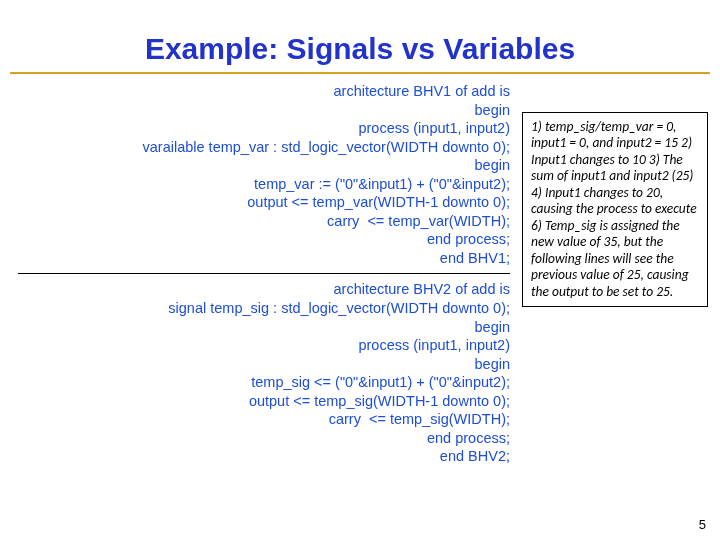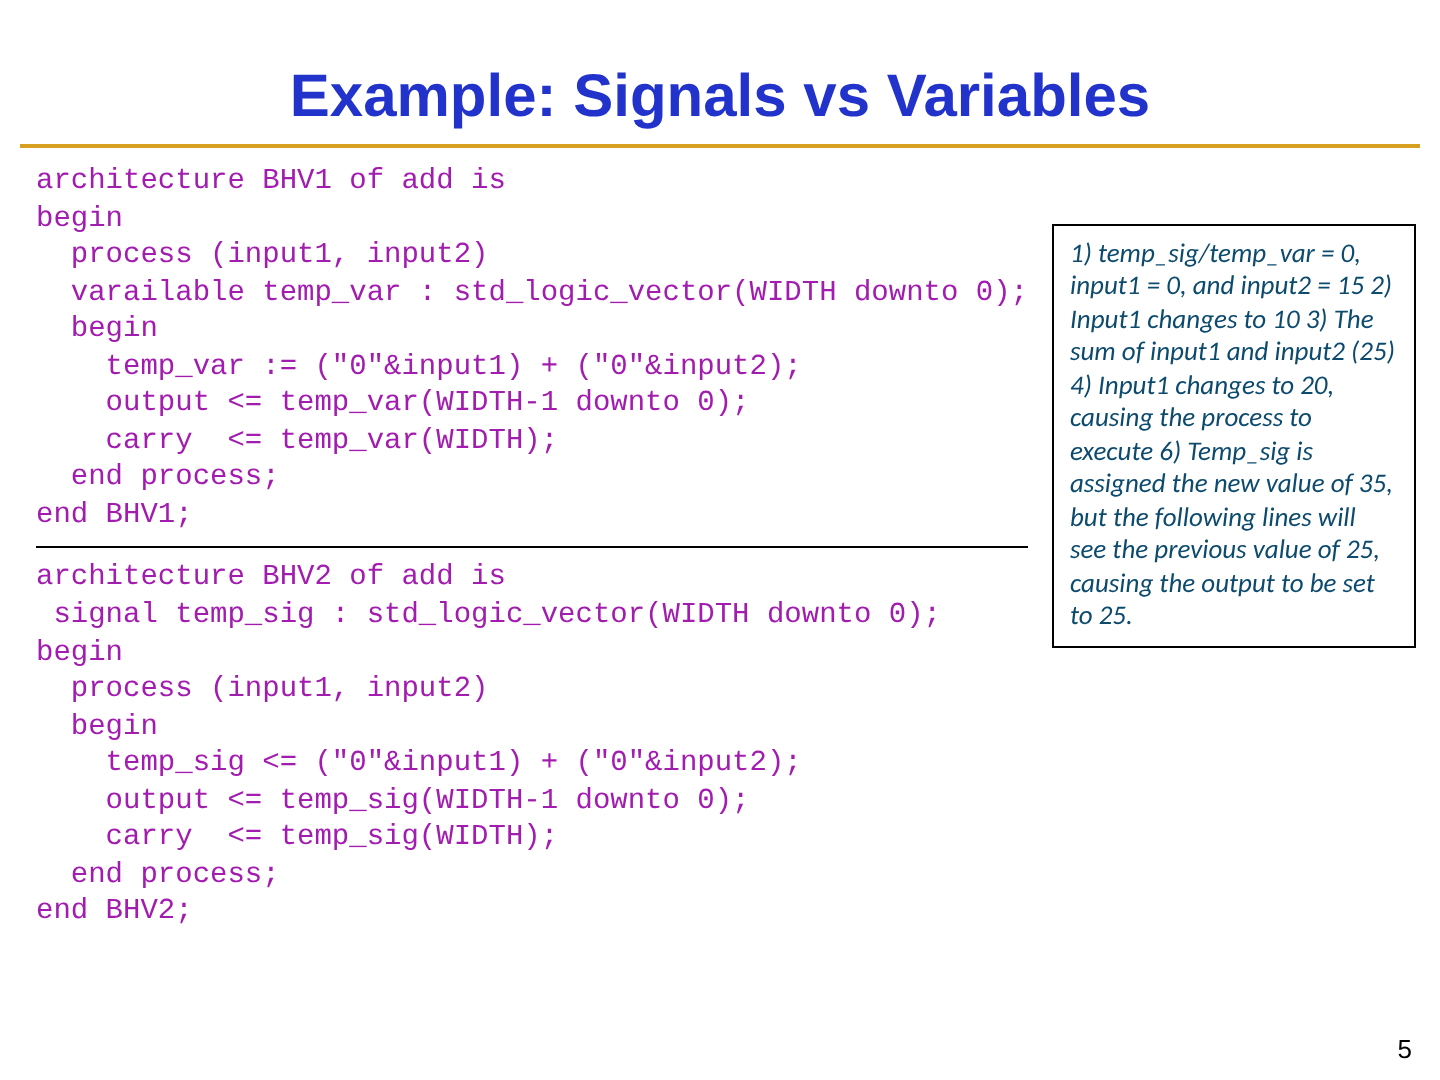--- a/index.html
+++ b/index.html
@@ -21,22 +21,23 @@
     margin: 0 10px;
   }
   .content {
     display: flex;
     padding: 8px 12px 0 18px;
   }
   .left {
     flex: 1;
     font-size: 14.5px;
     line-height: 1.28;
-    font-family: Liberation Mono, monospace;
-    color: #a21caf;
+    font-family: Liberation Sans, sans-serif;
+    color: #1d4ed8;
+    text-align: right;
   }
   .code-block {
     white-space: pre;
   }
   .sep {
     height: 1px;
     background: #000;
     margin: 6px 0 6px 0;
     width: 100%;
   }
@@ -45,21 +46,21 @@
     margin-left: 12px;
     margin-top: 30px;
   }
   .note-box {
     border: 1.5px solid #000;
     padding: 6px 8px;
     font-size: 13.5px;
     line-height: 1.22;
     font-family: Calibri, Arial, sans-serif;
     font-style: italic;
-    color: #0c4a6e;
+    color: #000000;
   }
   .page-num {
     position: absolute;
     bottom: 8px;
     right: 14px;
     font-size: 13px;
     color: #000;
   }
 </style>
 </head>

